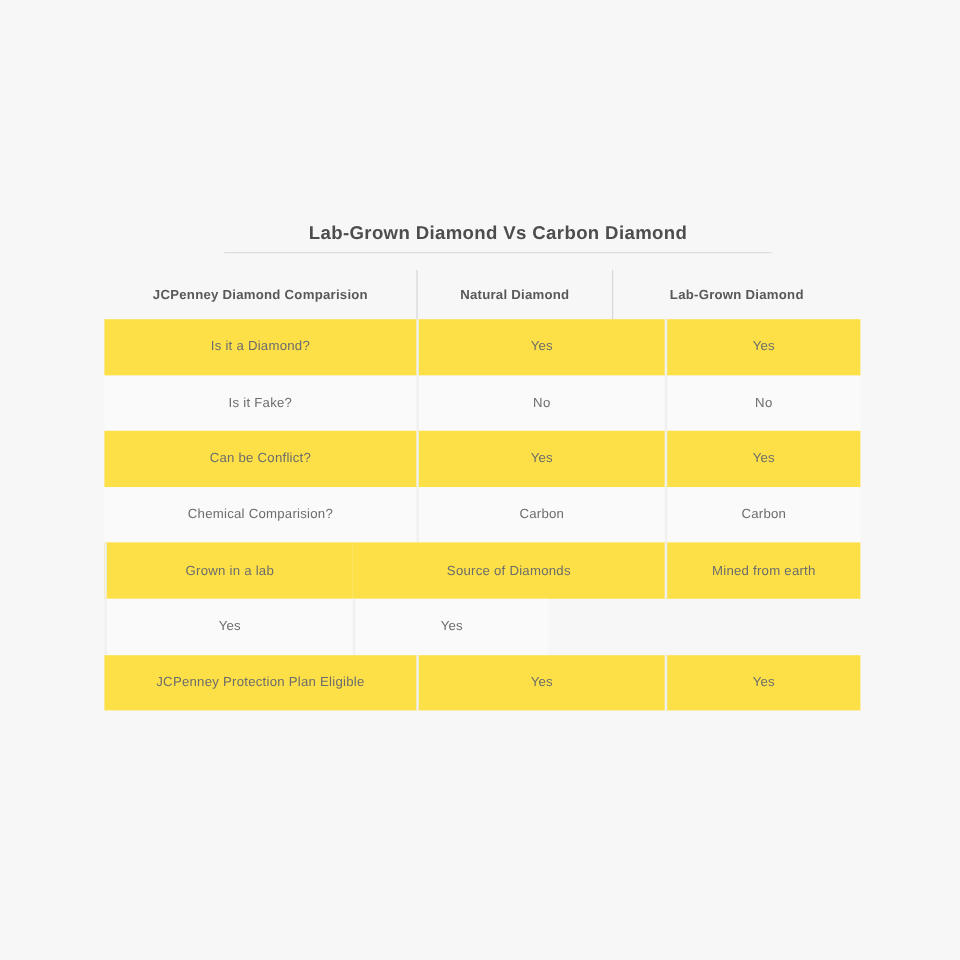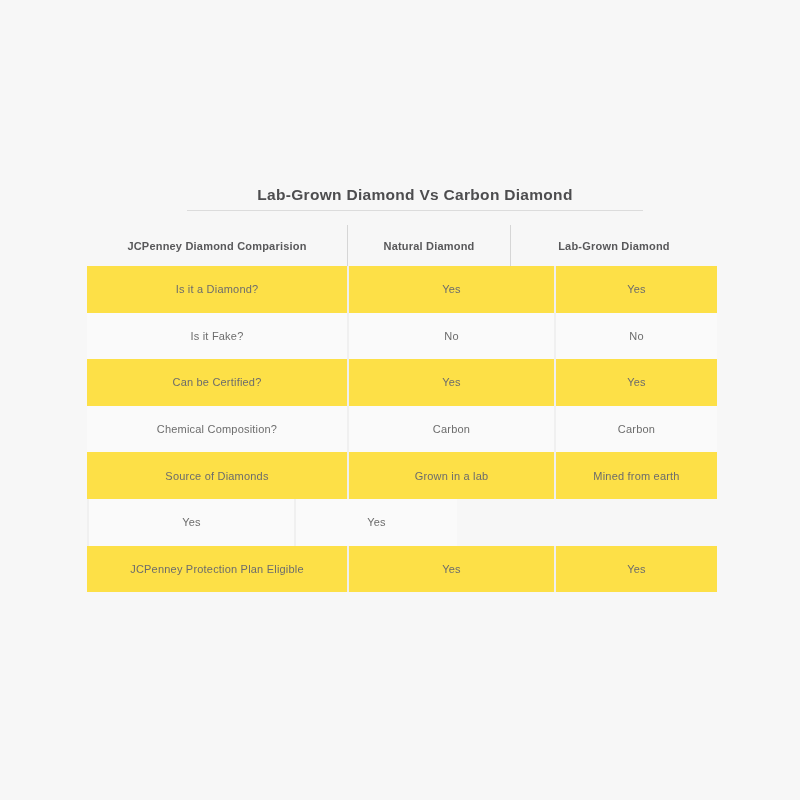--- a/index.html
+++ b/index.html
@@ -104,34 +104,34 @@
       <div class="cell c3">Yes</div>
     </div>
 
     <div class="t-row alt">
       <div class="cell c1">Is it Fake?</div>
       <div class="cell c2">No</div>
       <div class="cell c3">No</div>
     </div>
 
     <div class="t-row stripe">
-      <div class="cell c1">Can be Certified?</div>
+      <div class="cell c1">Can be Conflict?</div>
       <div class="cell c2">Yes</div>
       <div class="cell c3">Yes</div>
     </div>
 
     <div class="t-row alt">
-      <div class="cell c1">Chemical Composition?</div>
+      <div class="cell c1">Chemical Comparision?</div>
       <div class="cell c2">Carbon</div>
       <div class="cell c3">Carbon</div>
     </div>
 
     <div class="t-row stripe">
+      <div class="cell c2">Grown in a lab</div>
       <div class="cell c1">Source of Diamonds</div>
-      <div class="cell c2">Grown in a lab</div>
       <div class="cell c3">Mined from earth</div>
     </div>
 
     <div class="t-row alt">
       <div class="cell c2">Yes</div>
       <div class="cell c3">Yes</div>
     </div>
 
     <div class="t-row stripe">
       <div class="cell c1">JCPenney Protection Plan Eligible</div>

